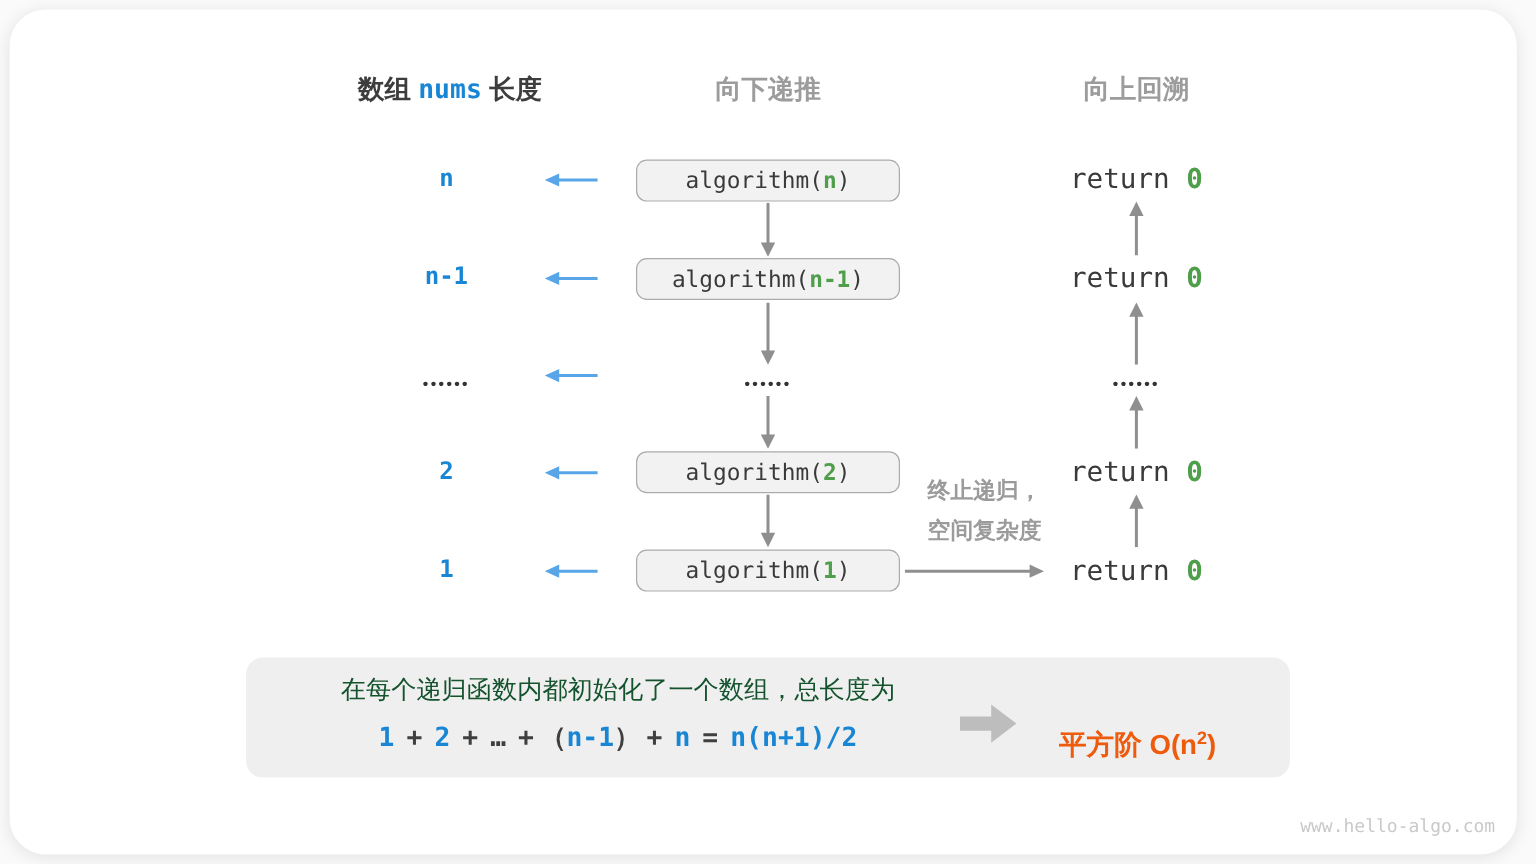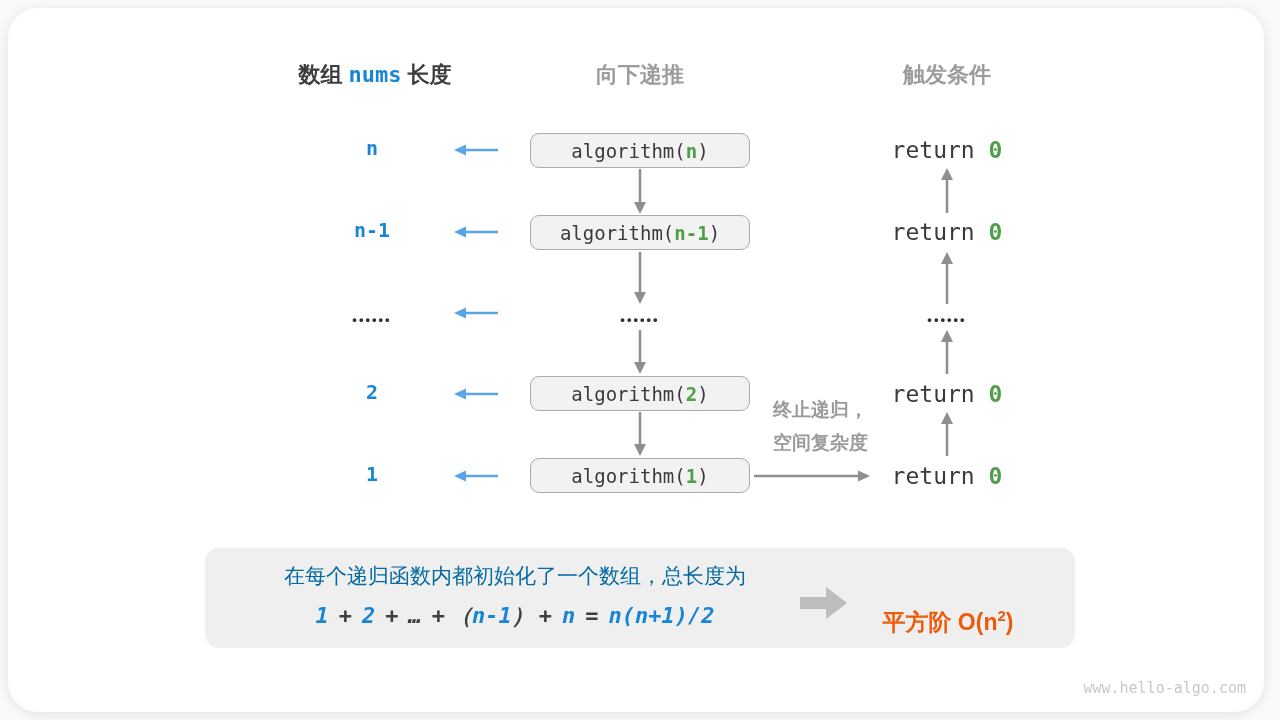--- a/index.html
+++ b/index.html
@@ -15,22 +15,22 @@
   .blue{color:#1886d4;}
   .green{color:#4f9e4a;font-weight:bold;}
   .len-label{font-family:"DejaVu Sans Mono","Liberation Mono",monospace;font-size:20px;font-weight:bold;color:#1886d4;}
   .callbox{width:220px;height:35px;background:#f2f2f2;border:1.5px solid #ababab;border-radius:9px;
            display:flex;align-items:center;justify-content:center;box-sizing:border-box;
            font-family:"DejaVu Sans Mono","Liberation Mono",monospace;font-size:19px;color:#3a3a3a;}
   .retline{font-family:"DejaVu Sans Mono","Liberation Mono",monospace;font-size:23px;color:#3a3a3a;}
   .dots{font-size:13px;letter-spacing:2px;font-weight:bold;color:#333333;}
   .trigger{font-size:19px;font-weight:bold;color:#9b9b9b;line-height:33px;text-align:center;}
   .panel{background:#efefef;border-radius:14px;}
-  .desc{font-size:21px;color:#0369a1;line-height:30px;}
-  .formula{font-family:"DejaVu Sans Mono","Liberation Mono",monospace;font-size:22px;font-weight:bold;line-height:32px;font-style:italic;}
+  .desc{font-size:21px;color:#14532d;line-height:30px;}
+  .formula{font-family:"DejaVu Sans Mono","Liberation Mono",monospace;font-size:22px;font-weight:bold;line-height:32px;}
   .ftok{margin:0 5px;}
   .ftight{margin:0;}
   .fgray{color:#3f3f3f;}
   .res-title{font-size:21px;font-weight:bold;color:#3a3a3a;line-height:30px;}
   .res-val{font-size:23px;font-weight:bold;color:#ee5b0c;line-height:32px;}
   .res-val sup{font-size:15px;}
   .watermark{font-family:"DejaVu Sans Mono","Liberation Mono",monospace;font-size:15px;color:#c9c9c9;}
   svg{display:block;}
 </style>
 </head>
@@ -38,21 +38,21 @@
 
 <div class="stage">
   <div class="card"></div>
 
   <div class="abs ctr hdr-dark" style="left:225px;top:60px;width:300px;">
     <span>数组</span>
     <span class="mono blue" style="font-weight:bold;">nums</span>
     <span>长度</span>
   </div>
   <div class="abs ctr hdr-gray" style="left:540px;top:60px;width:200px;">向下递推</div>
-  <div class="abs ctr hdr-gray" style="left:847px;top:60px;width:200px;">触发条件</div>
+  <div class="abs ctr hdr-gray" style="left:847px;top:60px;width:200px;">向上回溯</div>
 
   <div class="abs ctr len-label" style="left:312px;top:136px;width:120px;">n</div>
   <div class="abs ctr len-label" style="left:312px;top:218px;width:120px;">n-1</div>
   <div class="abs ctr dots" style="left:312px;top:312px;width:120px;">••••••</div>
   <div class="abs ctr len-label" style="left:312px;top:380px;width:120px;">2</div>
   <div class="abs ctr len-label" style="left:312px;top:462px;width:120px;">1</div>
 
   <svg class="abs" style="left:452px;top:142px;" width="48" height="16">
       <line x1="46" y1="8" x2="12" y2="8" stroke="#58a6e8" stroke-width="2.5"></line>
       <polygon points="2,8 14,2.5 14,13.5" fill="#58a6e8"></polygon>

